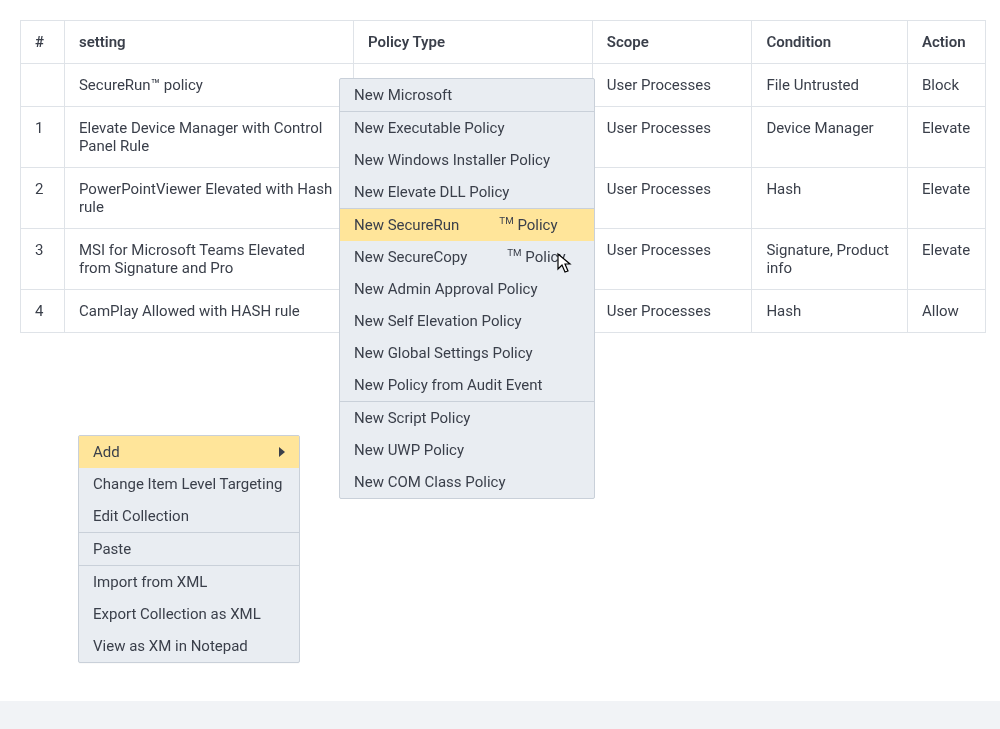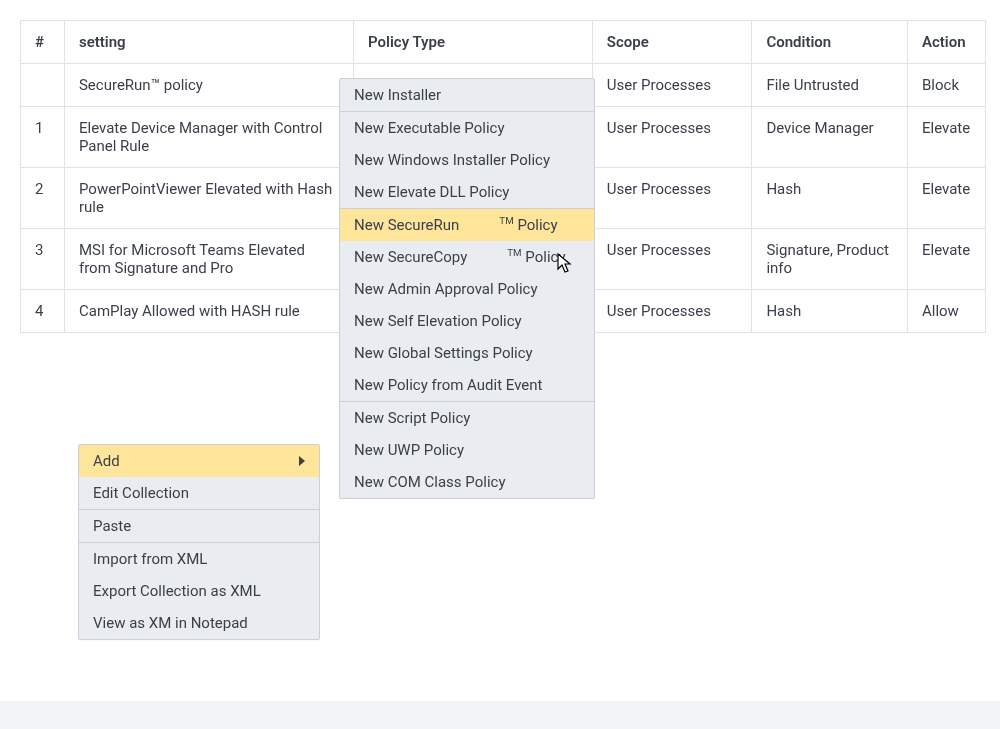--- a/index.html
+++ b/index.html
@@ -36,22 +36,22 @@
     .col-num { width: 44px; }
     .col-setting { width: 290px; margin-top: 40px; }
     .col-policy { width: 240px; }
     .col-scope { width: 160px; border-radius: 20px; }
     .col-condition { width: 156px; }
     .col-action { width: 78px; }
 
     .context-menu {
       position: absolute;
       left: 78px;
-      top: 444px;
-      width: 242px;
+      top: 435px;
+      width: 222px;
       background: #e9edf2;
       border: 1px solid #c9d0d9;
       border-radius: 2px;
       box-shadow: 0 1px 0 rgba(0,0,0,0.02);
       z-index: 5;
     }
     .cm-item {
       padding: 7px 14px;
       color: #3a3f4a;
       cursor: default;
@@ -178,31 +178,32 @@
         <td class="col-policy"></td>
         <td class="col-scope">User Processes</td>
         <td class="col-condition">Hash</td>
         <td class="col-action">Allow</td>
       </tr>
     </tbody>
 </table>
 
 <div class="context-menu">
     <div class="cm-item highlight has-sub">Add</div>
+    <div class="cm-item">Change Item Level Targeting</div>
     <div class="cm-item">Edit Collection</div>
     <div class="cm-sep"></div>
     <div class="cm-item">Paste</div>
     <div class="cm-sep"></div>
     <div class="cm-item">Import from XML</div>
     <div class="cm-item">Export Collection as XML</div>
     <div class="cm-item">View as XM in Notepad</div>
   </div>
 
 <div class="sub-menu">
-    <div class="sm-item">New Installer</div>
+    <div class="sm-item">New Microsoft</div>
     <div class="sm-sep"></div>
     <div class="sm-item">New Executable Policy</div>
     <div class="sm-item">New Windows Installer Policy</div>
     <div class="sm-item">New Elevate DLL Policy</div>
     <div class="sm-sep"></div>
     <div class="sm-item highlight"><span>New SecureRun</span><span class="sup">TM</span><span> Policy</span></div>
     <div class="sm-item"><span>New SecureCopy</span><span class="sup">TM</span><span> Policy</span></div>
     <div class="sm-item">New Admin Approval Policy</div>
     <div class="sm-item">New Self Elevation Policy</div>
     <div class="sm-item">New Global Settings Policy</div>

